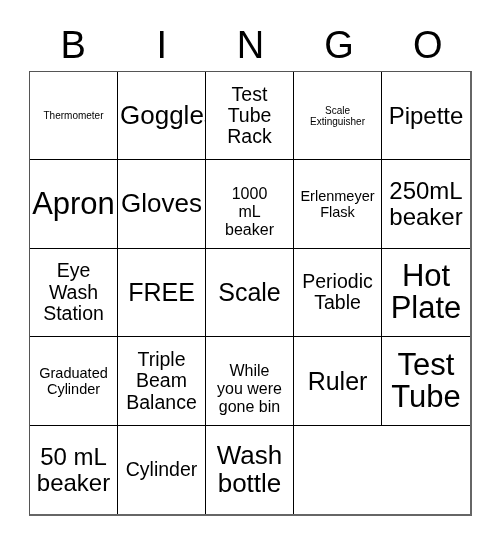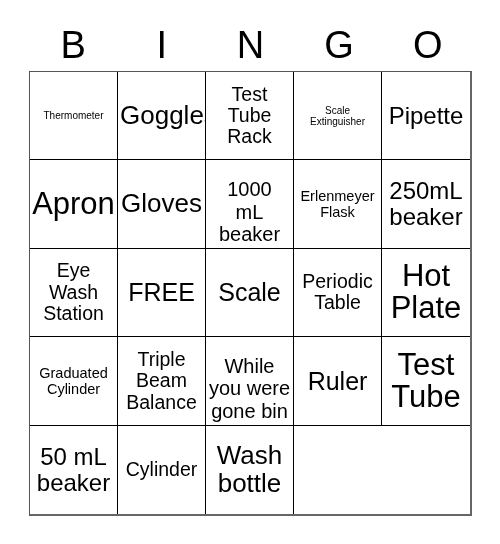--- a/index.html
+++ b/index.html
@@ -81,21 +81,21 @@
   .cell-text {
     display: block;
     width: 100%;
     line-height: 1.04;
     white-space: pre-line;
     word-break: normal;
   }
   
   .fs-xs  { font-size: 10px; line-height: 1.12; }
   .fs-s   { font-size: 14.5px; line-height: 1.12; }
-  .fs-sm  { font-size: 20px; line-height: 1.14; margin-top: 16px; }
+  .fs-sm  { font-size: 16px; line-height: 1.14; margin-top: 16px; }
   .fs-m   { font-size: 19.5px; line-height: 1.1; }
   .fs-l   { font-size: 24px; line-height: 1.08; }
   .fs-xl  { font-size: 26px; line-height: 1.06; }
   .fs-2xl { font-size: 25px; line-height: 1.05; }
   .fs-3xl { font-size: 31px; line-height: 1.04; }
 </style>
 </head>
 <body>
 
 <div id="card">

